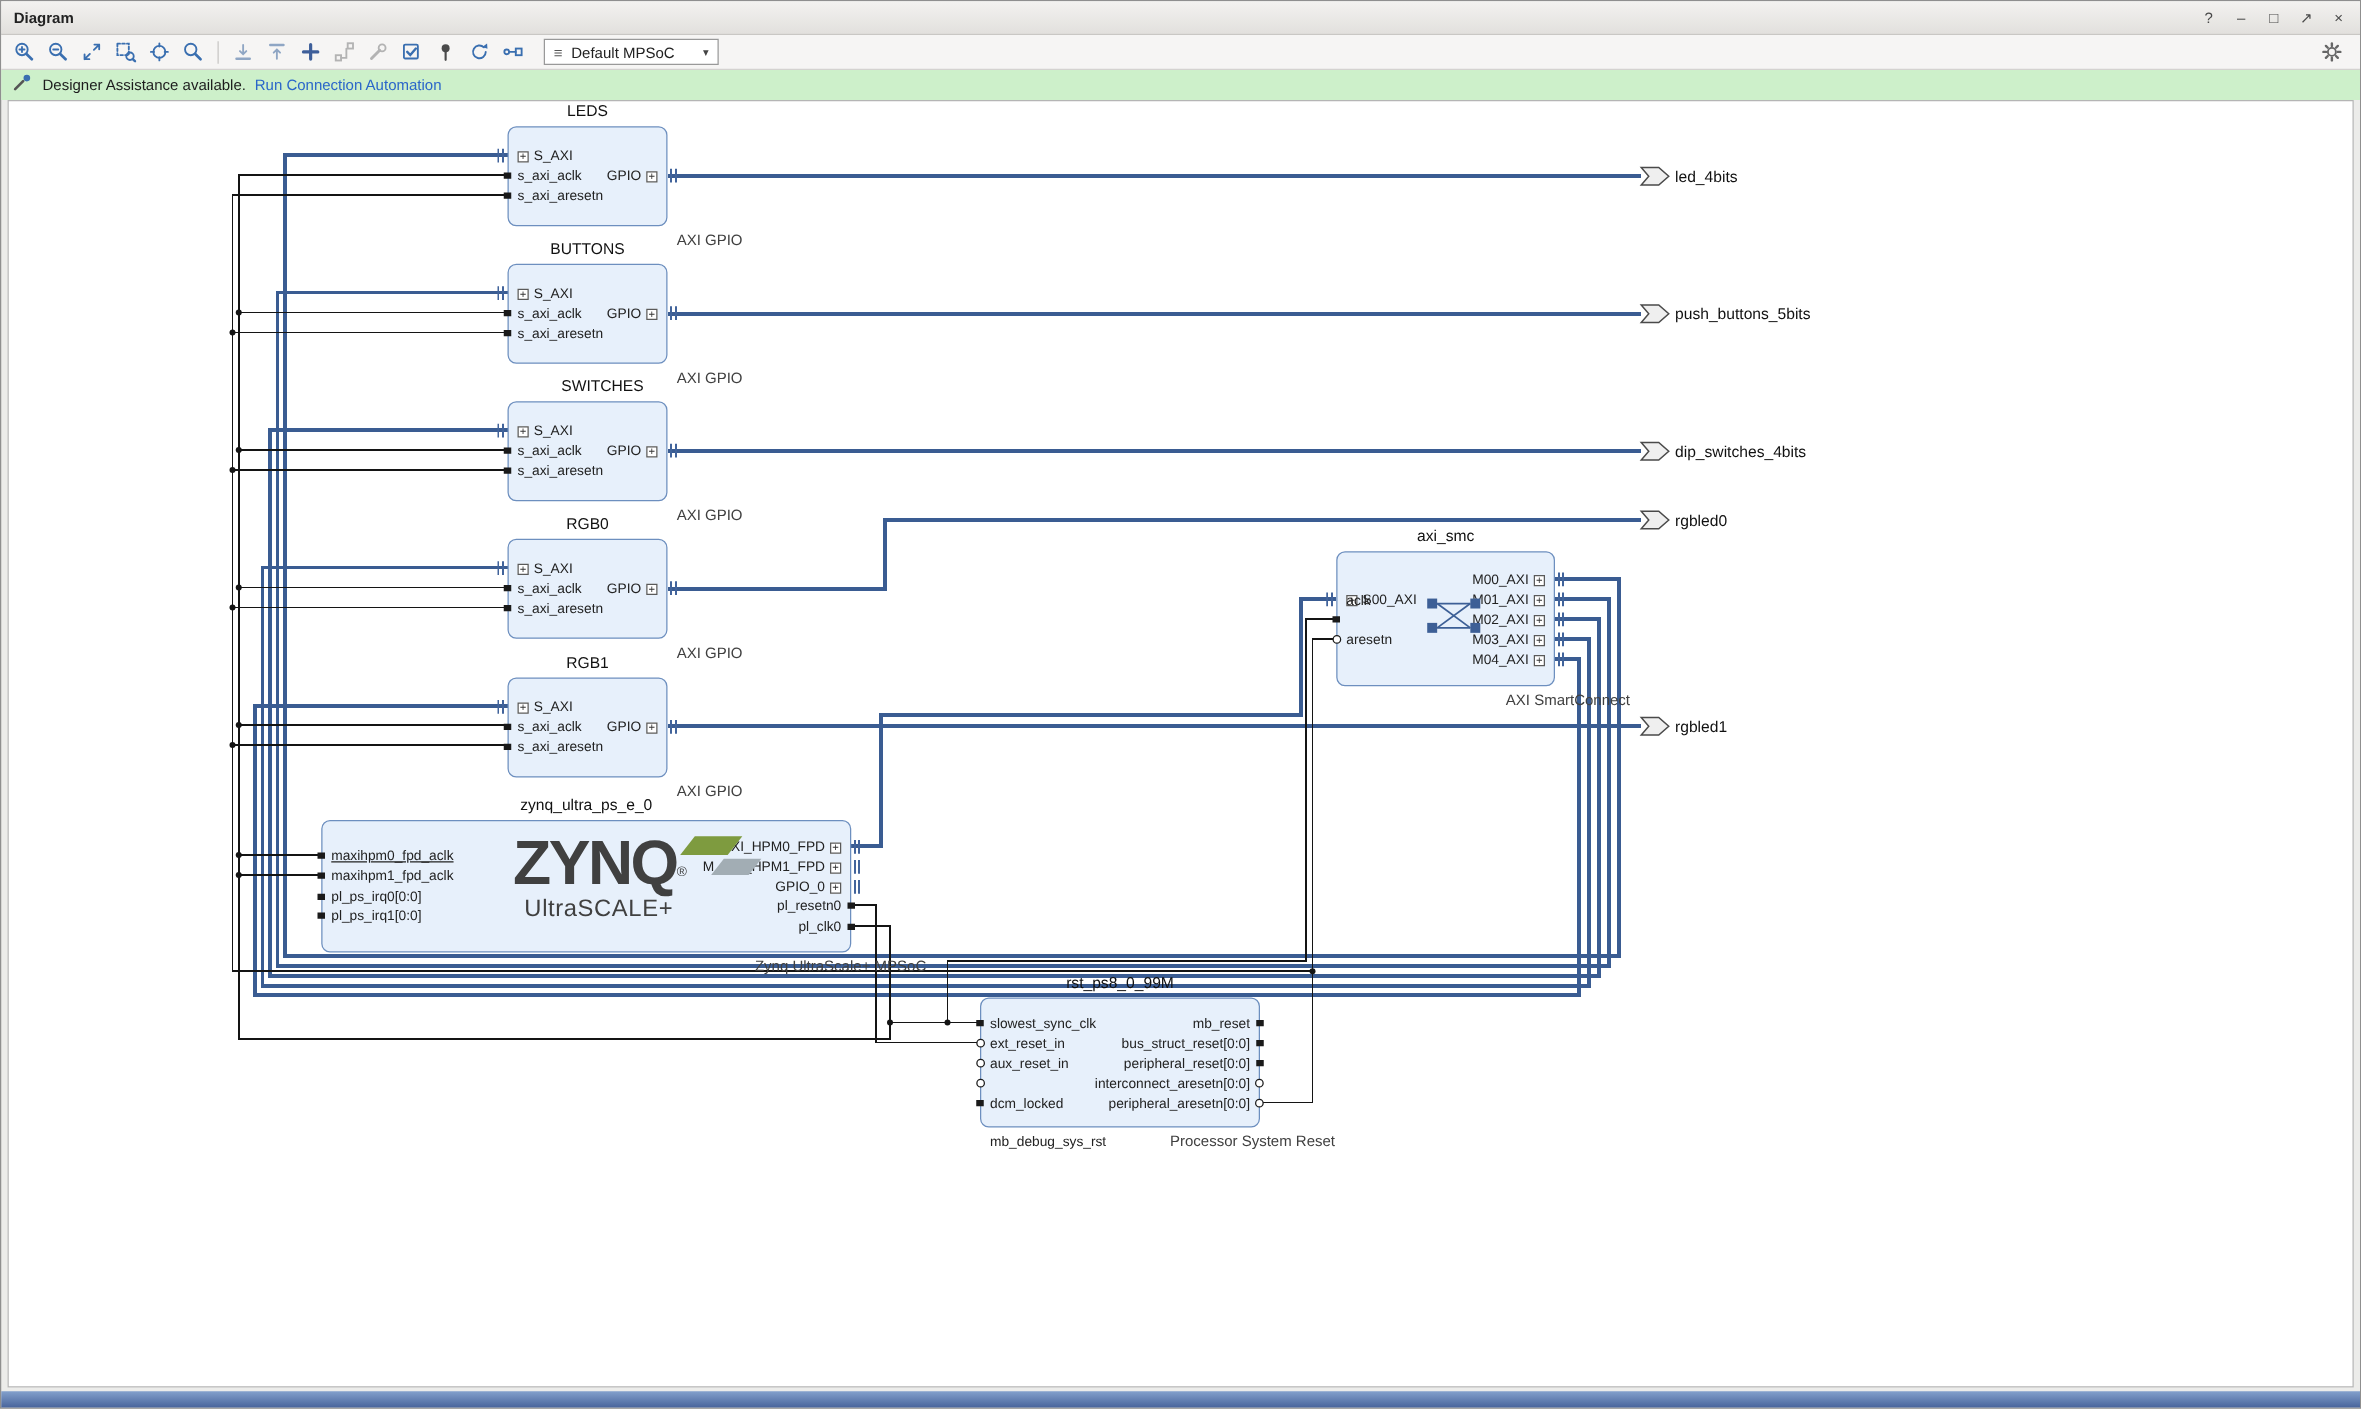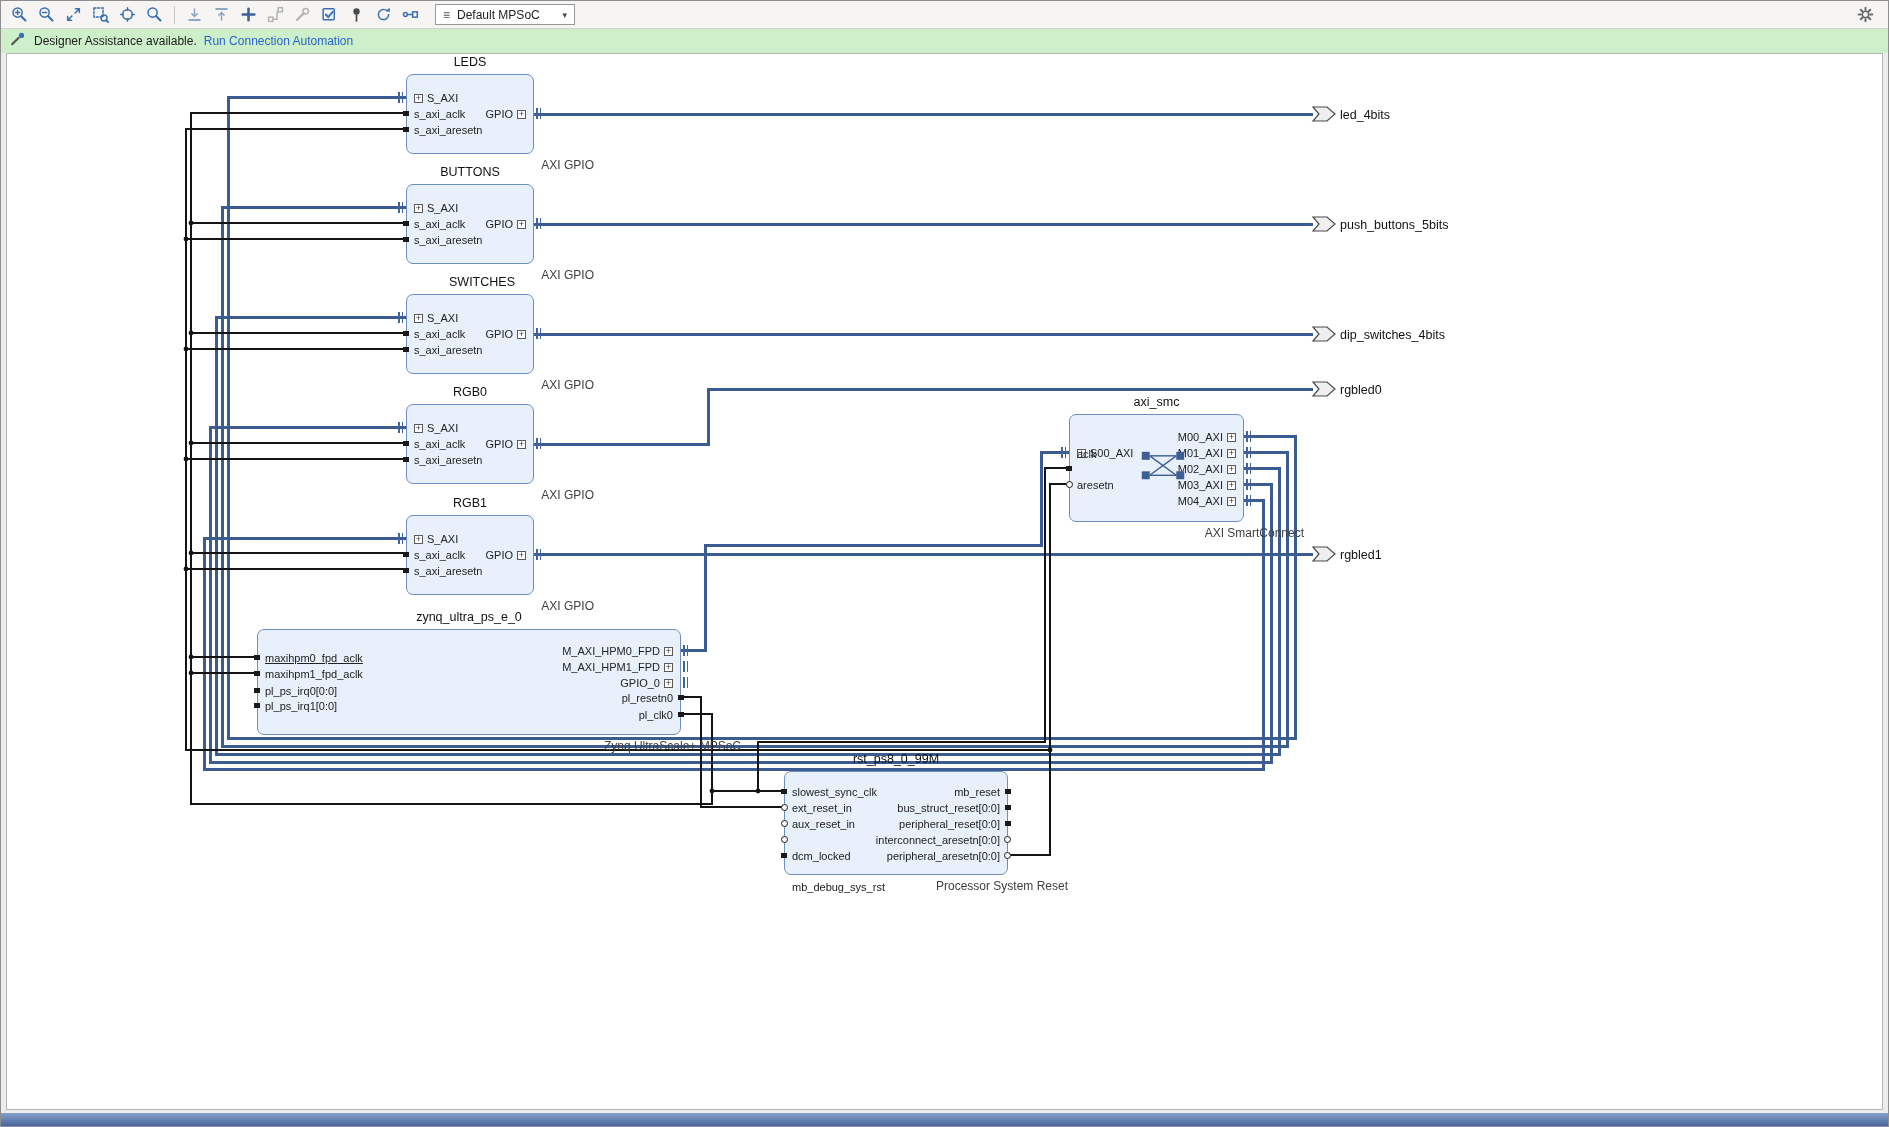--- a/index.html
+++ b/index.html
@@ -42,20 +42,30 @@
   .zreg{font-size:11px;vertical-align:6px;font-weight:normal;}
   .zsub{font-size:19px;letter-spacing:.5px;margin-top:1px;}
   .zarr1{position:absolute;right:-40px;top:4px;width:38px;height:15px;background:#7e9b3f;transform:skewX(-38deg);}
   .zarr2{position:absolute;right:-56px;top:22px;width:30px;height:13px;background:#a2adb4;transform:skewX(-38deg);}
   .smc-icon{position:absolute;left:70px;top:32px;}
 </style>
 </head>
 <body>
 
 <div class="window">
+  <div class="titlebar">
+    <span class="title">Diagram</span>
+    <span class="win-controls">
+        <span class="wc">?</span>
+        <span class="wc">–</span>
+        <span class="wc">□</span>
+        <span class="wc">↗</span>
+        <span class="wc">×</span>
+      </span>
+  </div>
   <div class="toolbar">
     <span id="tb-items" style="display:flex;align-items:center;gap:2px;">
         <span class="tbtn">
           <svg width="17" height="17" viewBox="0 0 16 16" fill="none" stroke="#3a6fb0" stroke-width="1.4" stroke-linecap="round">
             <circle cx="6.2" cy="6.2" r="4.3"></circle>
             <line x1="9.6" y1="9.6" x2="13.6" y2="13.6" stroke-width="2"></line>
             <line x1="4.3" y1="6.2" x2="8.1" y2="6.2"></line>
             <line x1="6.2" y1="4.3" x2="6.2" y2="8.1"></line>
           </svg>
         </span>
@@ -392,20 +402,21 @@
             </div>
             <div class="mark-hatch" style="top: 47px; right: -9px;"></div>
             <div class="prow r" style="right: 7px; top: 61px;">
               <span>pl_resetn0</span>
             </div>
             <div class="mark-pin" style="top: 65px; right: -4px;"></div>
             <div class="prow r" style="right: 7px; top: 78px;">
               <span>pl_clk0</span>
             </div>
             <div class="mark-pin" style="top: 82px; right: -4px;"></div>
+            <div class="zlogo"><div class="zmain"><span>ZYNQ</span><span class="zreg">®</span><i class="zarr1"></i><i class="zarr2"></i></div><div class="zsub">UltraSCALE+</div></div>
           </div>
           <div class="blk-title" style="left: 1008px; top: 421px; width: 295px;">axi_smc</div>
           <div class="blk-footer" style="left: 1008px; top: 552px; width: 295px;">AXI SmartConnect</div>
           <div class="blk" style="left: 1068px; top: 440px; width: 175px; height: 108px;">
             <div class="prow" style="left: 7px; top: 31px;">
               <span class="plus">+</span>
               <span>S00_AXI</span>
             </div>
             <div class="mark-hatch" style="top: 32px; left: -9px;"></div>
             <div class="prow" style="left: 7px; top: 32px;">

